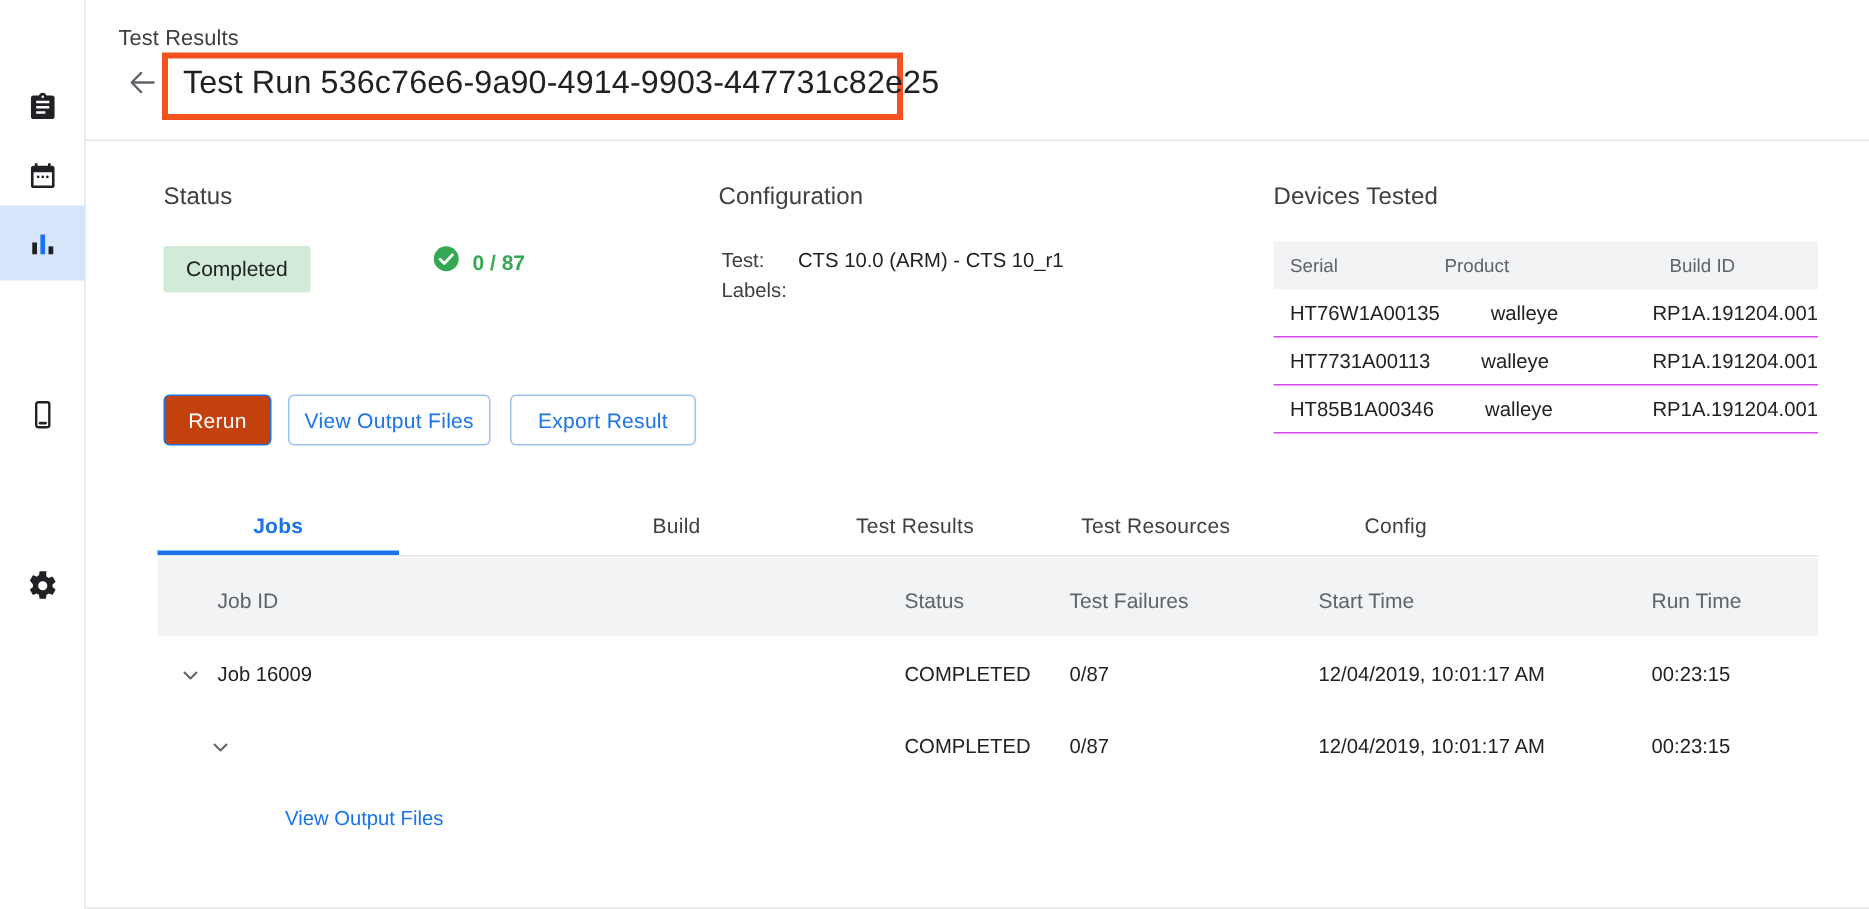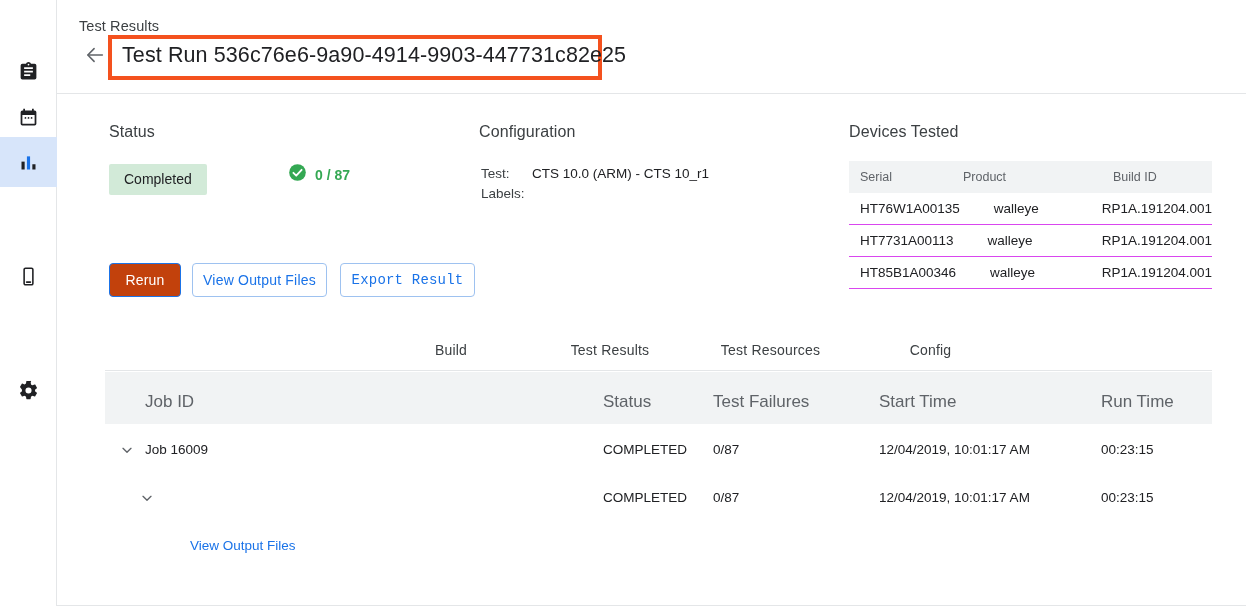--- a/index.html
+++ b/index.html
@@ -81,21 +81,21 @@
   .btn {
     position: absolute; top: 263px; height: 34px;
     display: flex; align-items: center; justify-content: center;
     font-size: 14px; border-radius: 4px; cursor: pointer;
     white-space: nowrap; letter-spacing: .2px;
   }
   .btn-filled { background: #c2410c; color:#fff; border: 1px solid #1a73e8; }
   .btn-outline { background: #fff; color:#1a73e8; border: 1px solid #9ec2f0; }
   #btn-rerun    { left: 109px; width: 72px; }
   #btn-view     { left: 192px; width: 135px; }
-  #btn-export   { left: 340px; width: 135px; font-family: Liberation Mono, monospace; }
+  #btn-export   { left: 340px; width: 124px; }
 
   
   .cfg-label { position: absolute; font-size: 13.5px; color: #3c4043; }
   .cfg-value { position: absolute; font-size: 13.5px; color: #202124; white-space: nowrap; }
   #cfg-test-label   { left: 481px; top: 166px; }
   #cfg-test-value   { left: 532px; top: 166px; }
   #cfg-labels-label { left: 481px; top: 186px; }
   #cfg-labels-value { left: 532px; top: 186px; }
 
   
@@ -140,21 +140,21 @@
   #tab-config    { left: 746px; width: 159px; }
 
   
   #jobs-head {
     position: absolute; left: 105px; top: 372px;
     width: 1107px; height: 52px;
     background: #f1f3f4;
   }
   #jobs-head .jh {
     position: absolute; top: 20px;
-    font-size: 17px; color: #5f6368;
+    font-size: 14px; color: #5f6368;
   }
   .jobs-row {
     position: absolute; left: 105px; width: 1107px; height: 48px;
     background: #fff;
   }
   .cell { position: absolute; font-size: 13.5px; color: #202124; white-space: nowrap; }
   .chev { position: absolute; width: 20px; height: 20px; cursor: pointer;
           display:flex; align-items:center; justify-content:center; }
 
   .col-status   { left: 498px; }
@@ -287,20 +287,21 @@
       <div class="dev-c3">RP1A.191204.001</div>
     </div>
     <div class="dev-row">
       <div class="dev-c1">HT85B1A00346</div>
       <div class="dev-c2">walleye</div>
       <div class="dev-c3">RP1A.191204.001</div>
     </div>
   </div>
 
   <div id="tabs">
+    <div class="tab active" id="tab-jobs">Jobs</div>
     <div class="tab" id="tab-logs">Build</div>
     <div class="tab" id="tab-results">Test Results</div>
     <div class="tab" id="tab-resources">Test Resources</div>
     <div class="tab" id="tab-config">Config</div>
   </div>
 
   <div id="jobs-head">
     <div class="jh" style="left:40px;">Job ID</div>
     <div class="jh" style="left:498px;">Status</div>
     <div class="jh" style="left:608px;">Test Failures</div>

